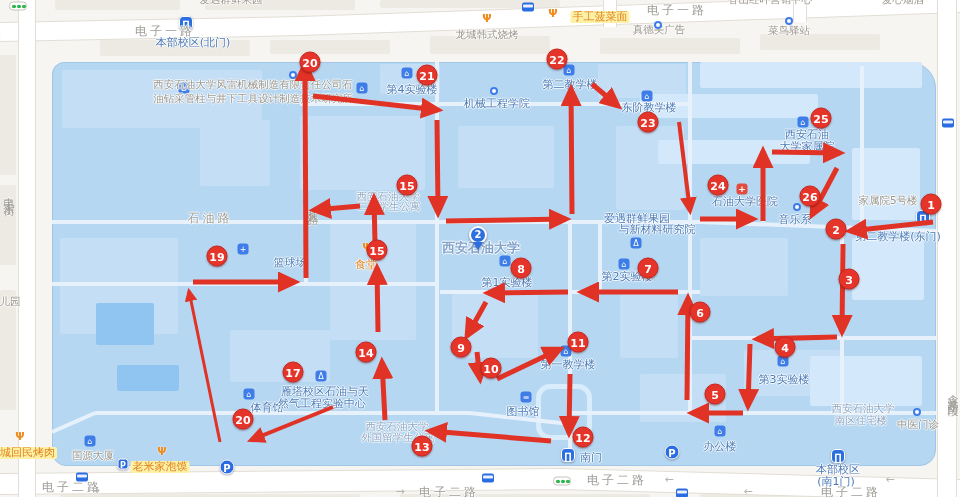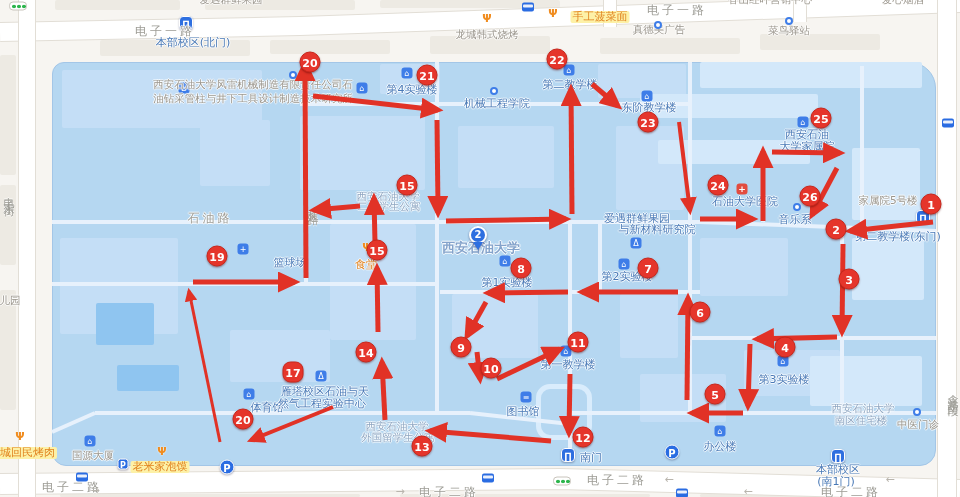--- a/index.html
+++ b/index.html
@@ -162,21 +162,21 @@
     <div class="icn ic-food" style="position: absolute; left: 162px; top: 451px;">Ψ</div>
     <div class="icn ic-food" style="position: absolute; left: 20px; top: 436px;">Ψ</div>
     <div class="lb c-r" style="position: absolute; left: 165px; top: 25px;">电子一路</div>
     <div class="lb c-r" style="position: absolute; left: 677px; top: 4px;">电子一路</div>
     <div class="lb c-r" style="position: absolute; left: 72px; top: 481px;">电子二路</div>
     <div class="lb c-r" style="position: absolute; left: 449px; top: 486px;">电子二路</div>
     <div class="lb c-r" style="position: absolute; left: 617px; top: 474px;">电子二路</div>
     <div class="lb c-r" style="position: absolute; left: 851px; top: 486px;">电子二路</div>
     <div class="lb c-r" style="position: absolute; left: 210px; top: 212px;">石油路</div>
     <div class="lb c-g" style="position: absolute; left: 888px; top: 195px;">家属院5号楼</div>
-    <div class="lb c-g" style="position: absolute; left: 10px; top: 296px; font-family: Liberation Mono, monospace;">儿园</div>
+    <div class="lb c-g" style="position: absolute; left: 10px; top: 296px;">儿园</div>
     <div class="lb c-g" style="position: absolute; left: 231px; top: -6px;">爱遇群鲜果园</div>
     <div class="lb c-g" style="position: absolute; left: 770px; top: -6px;">香山红叶营销中心</div>
     <div class="lb c-g" style="position: absolute; left: 903px; top: -6px;">爱心烟酒</div>
     <div class="lb c-g" style="position: absolute; left: 659px; top: 24px;">真德美广告</div>
     <div class="lb c-g" style="position: absolute; left: 789px; top: 25px;">菜鸟驿站</div>
     <div class="lb c-g" style="position: absolute; left: 487px; top: 29px;">龙城韩式烧烤</div>
     <div class="lb c-g" style="position: absolute; left: 93px; top: 450px;">国源大厦</div>
     <div class="lb c-g" style="position: absolute; left: 918px; top: 419px;">中医门诊</div>
     <div class="lb c-g" style="position: absolute; left: 253px; top: 79px;">西安石油大学风雷机械制造有限责任公司石</div>
     <div class="lb c-g" style="position: absolute; left: 253px; top: 93px;">油钻采管柱与井下工具设计制造技术研究所</div>
@@ -284,21 +284,21 @@
     <div class="mk" style="position: absolute; left: 648px; top: 268px;">7</div>
     <div class="mk" style="position: absolute; left: 521px; top: 268px;">8</div>
     <div class="mk" style="position: absolute; left: 461px; top: 347px;">9</div>
     <div class="mk" style="position: absolute; left: 491px; top: 368px;">10</div>
     <div class="mk" style="position: absolute; left: 578px; top: 342px;">11</div>
     <div class="mk" style="position: absolute; left: 583px; top: 437px;">12</div>
     <div class="mk" style="position: absolute; left: 422px; top: 446px;">13</div>
     <div class="mk" style="position: absolute; left: 366px; top: 352px;">14</div>
     <div class="mk" style="position: absolute; left: 377px; top: 250px;">15</div>
     <div class="mk" style="position: absolute; left: 407px; top: 185px;">15</div>
-    <div class="mk" style="position: absolute; left: 293px; top: 372px; border-radius: 8px;">17</div>
+    <div class="mk" style="position: absolute; left: 293px; top: 372px;">17</div>
     <div class="mk" style="position: absolute; left: 243px; top: 419px;">20</div>
     <div class="mk" style="position: absolute; left: 217px; top: 256px;">19</div>
     <div class="mk" style="position: absolute; left: 310px; top: 62px;">20</div>
     <div class="mk" style="position: absolute; left: 427px; top: 75px;">21</div>
     <div class="mk" style="position: absolute; left: 557px; top: 59px;">22</div>
     <div class="mk" style="position: absolute; left: 648px; top: 122px;">23</div>
     <div class="mk" style="position: absolute; left: 718px; top: 185px;">24</div>
     <div class="mk" style="position: absolute; left: 821px; top: 118px;">25</div>
     <div class="mk" style="position: absolute; left: 810px; top: 196px;">26</div>
     <div class="pin" style="position: absolute; left: 478px; top: 250px;">

